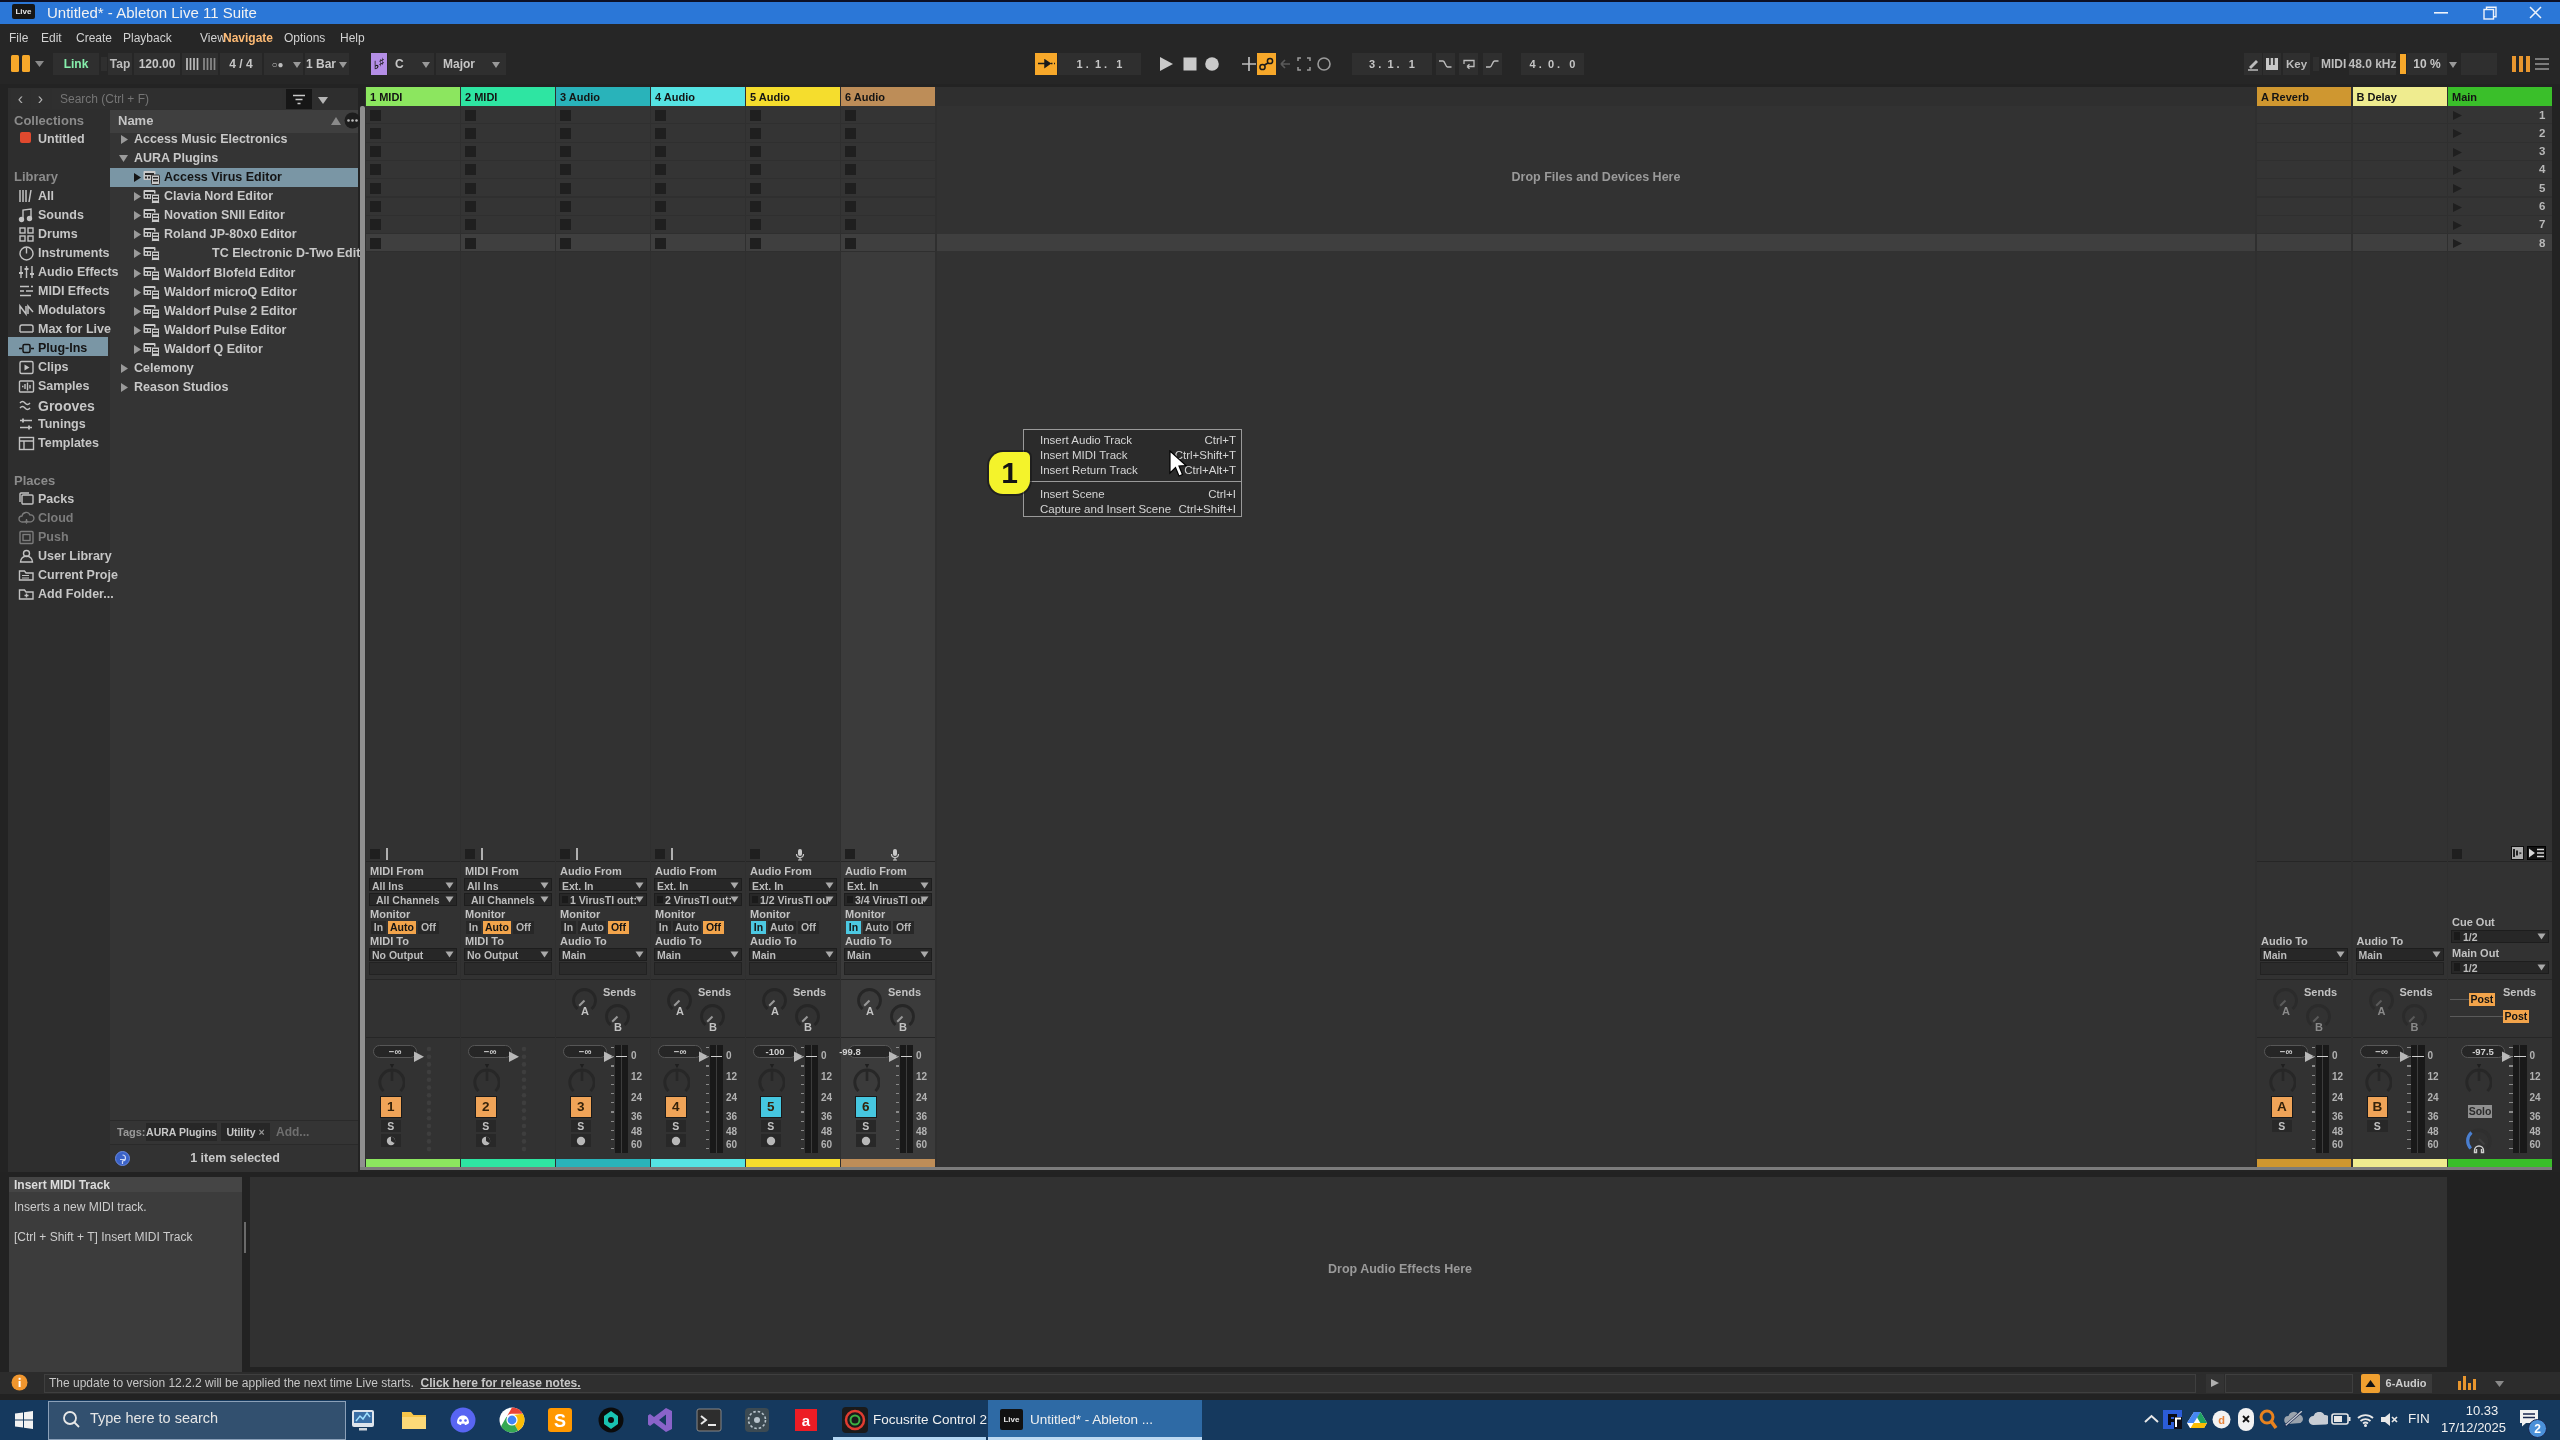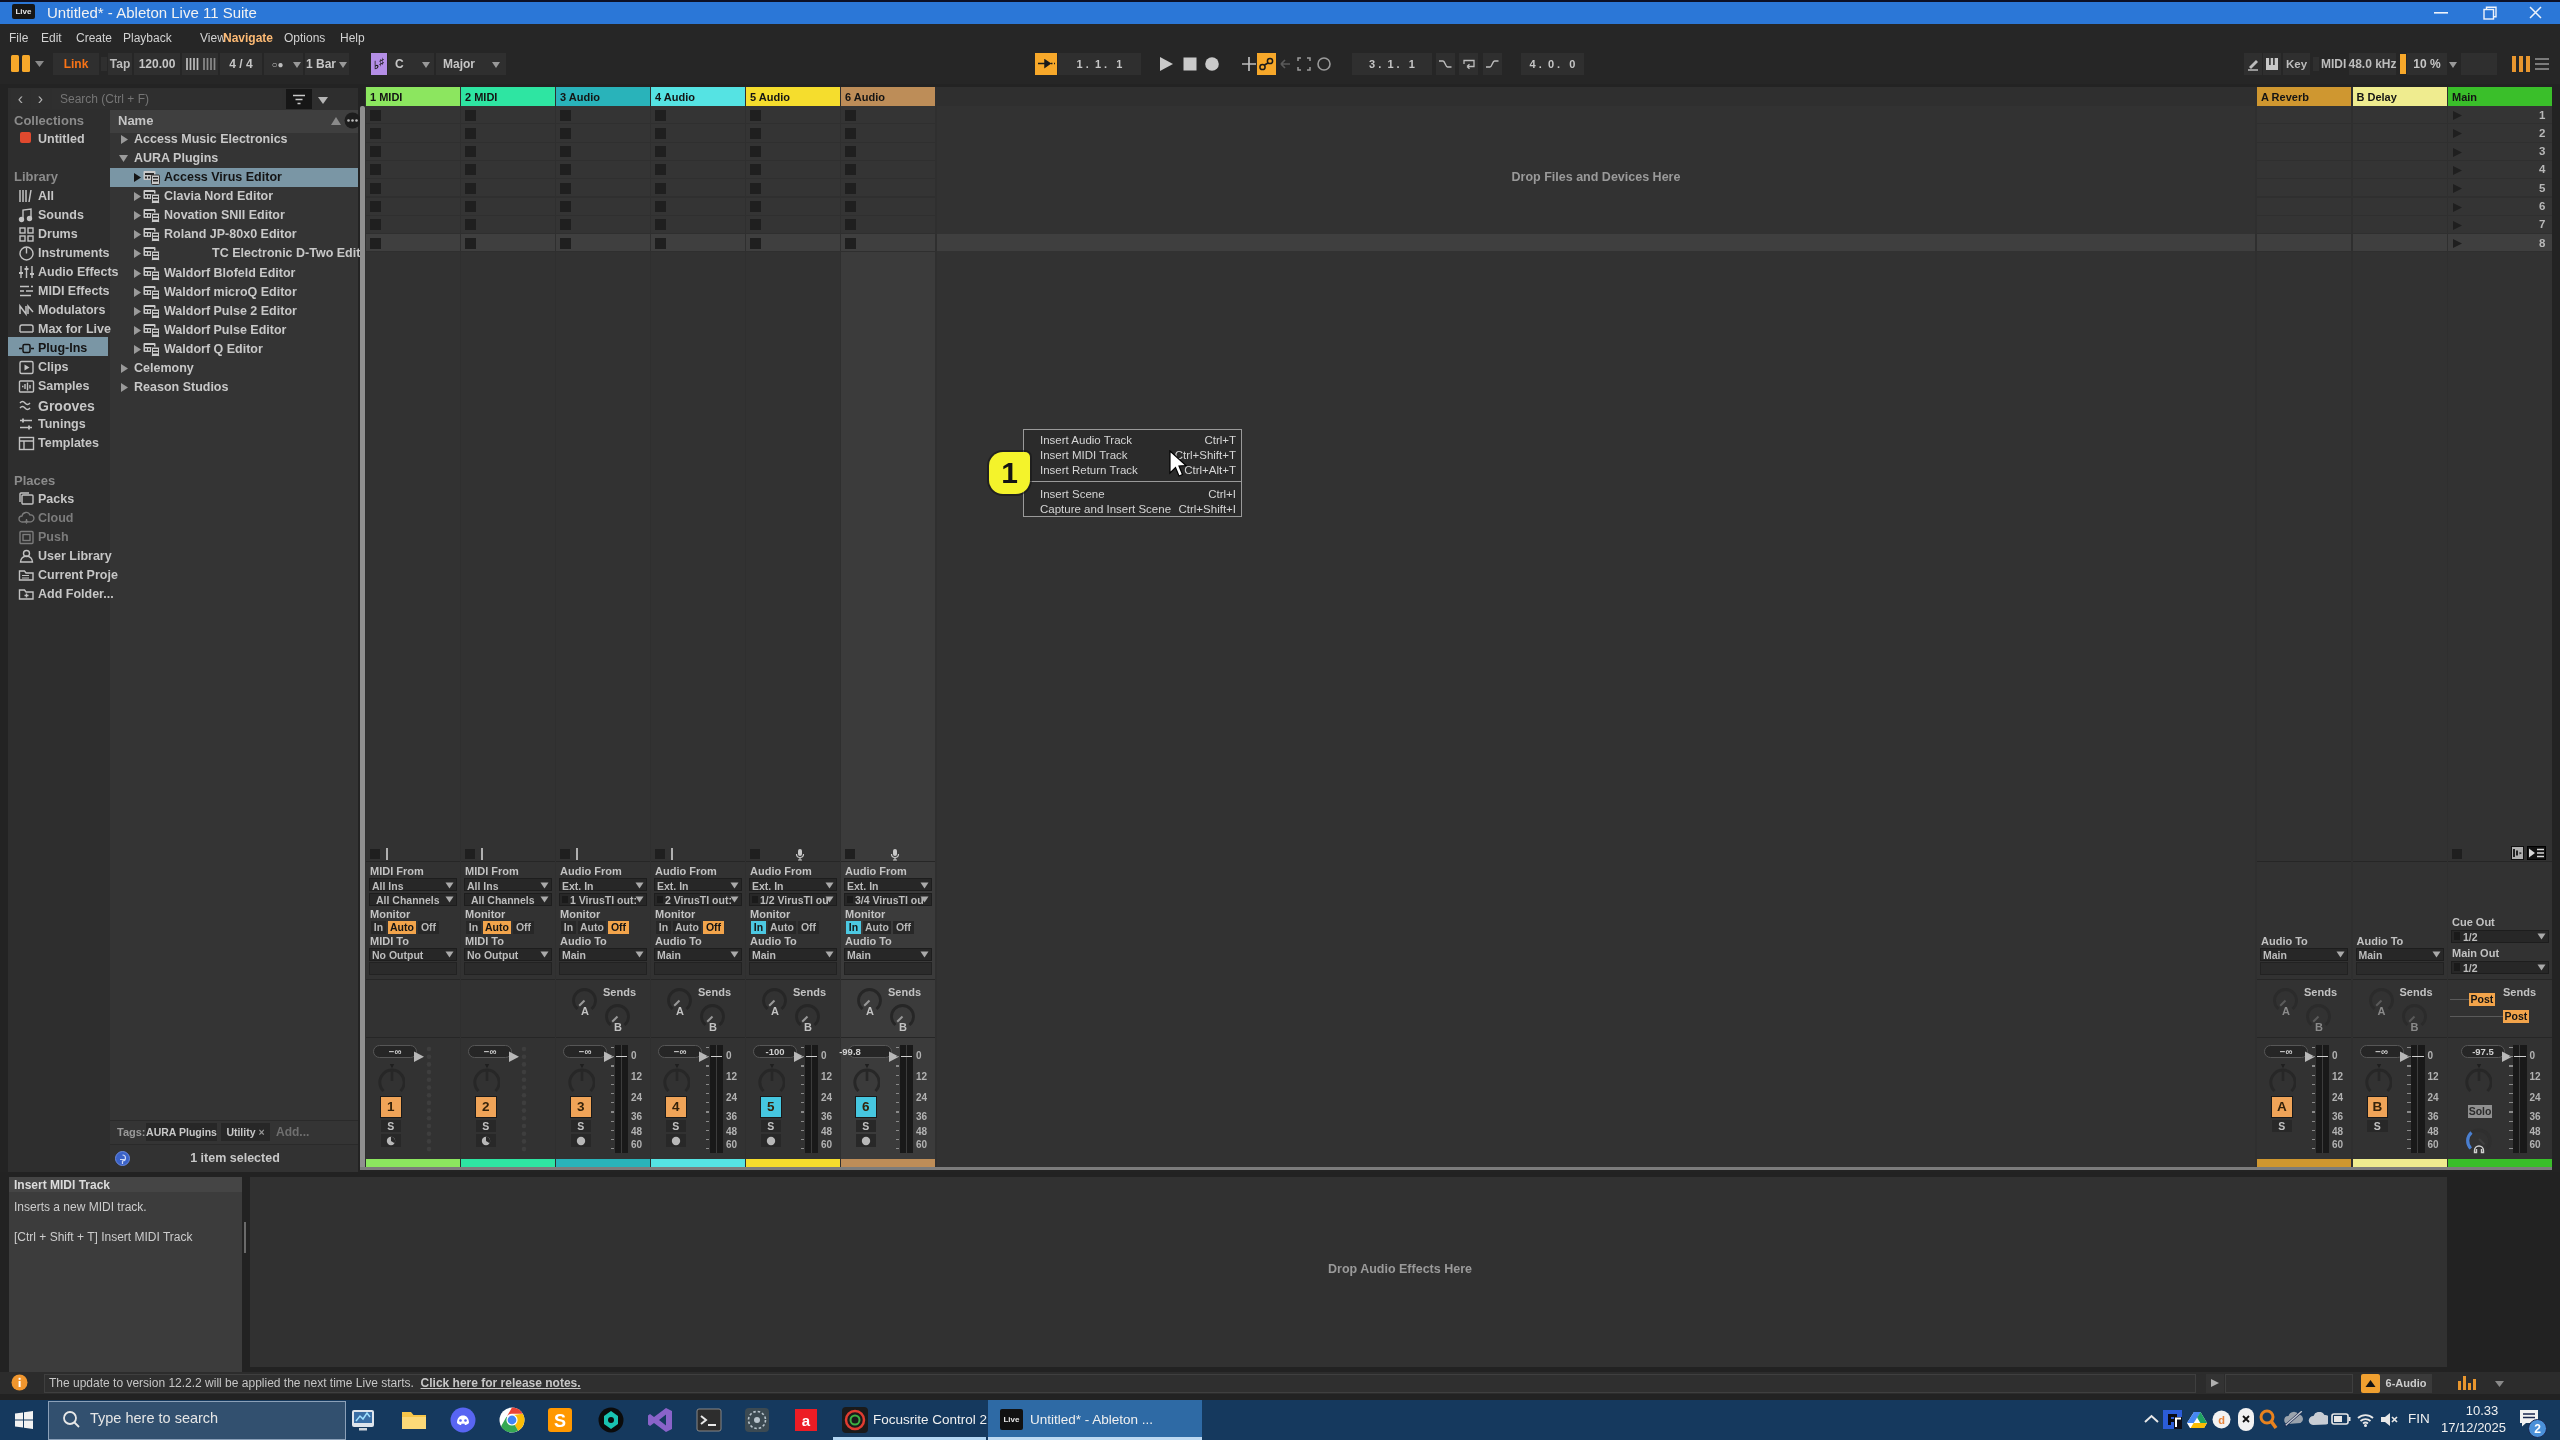--- a/index.html
+++ b/index.html
@@ -28,21 +28,21 @@
 <div style="left:223px;top:31px;font-size:12px;color:#fdba74;font-weight:700;white-space:nowrap;">Navigate</div>
 <div style="left:284px;top:31px;font-size:12px;color:#d2d2d2;font-weight:400;white-space:nowrap;">Options</div>
 <div style="left:340px;top:31px;font-size:12px;color:#d2d2d2;font-weight:400;white-space:nowrap;">Help</div>
 <svg style="position:absolute;left:11px;top:55px;" width="22" height="18" viewBox="0 0 22 18">
     <rect x="0" y="0" width="8" height="17" rx="1.5" fill="#f7a82a"></rect>
     <rect x="11" y="0" width="8" height="17" rx="1.5" fill="#f7a82a"></rect>
   </svg>
 <svg style="position:absolute;left:34px;top:59px;" width="12" height="10" viewBox="0 0 12 10">
     <path d="M1 2 L10 2 L5.5 8 Z" fill="#8a8a8a"></path>
   </svg>
-<div style="left:53px;top:53px;width:46px;height:22px;display:flex;align-items:center;justify-content:center;font-size:12px;color:#f97316;font-weight:700;white-space:nowrap;background:#2f2f2f;">Link</div>
+<div style="left:53px;top:53px;width:46px;height:22px;display:flex;align-items:center;justify-content:center;font-size:12px;color:#86efac;font-weight:700;white-space:nowrap;background:#2f2f2f;">Link</div>
 <div style="left:101px;top:57px;width:6px;height:14px;background:#2f2f2f;"></div>
 <div style="left:108px;top:53px;width:24px;height:22px;display:flex;align-items:center;justify-content:center;font-size:12px;color:#bdbdbd;font-weight:700;white-space:nowrap;background:#2f2f2f;">Tap</div>
 <div style="left:134px;top:53px;width:46px;height:22px;display:flex;align-items:center;justify-content:center;font-size:12px;color:#c6c6c6;font-weight:700;white-space:nowrap;background:#2f2f2f;">120.00</div>
 <div style="left:182px;top:53px;width:36px;height:22px;background:#2f2f2f;"></div>
 <svg style="position:absolute;left:186px;top:58px;" width="14" height="12" viewBox="0 0 14 12">
     <g stroke="#bdbdbd" stroke-width="1.7">
       <path d="M1 0 v12 M4.5 0 v12 M8 0 v12 M11.5 0 v12"></path>
     </g>
   </svg>
 <svg style="position:absolute;left:203px;top:58px;" width="14" height="12" viewBox="0 0 14 12">

